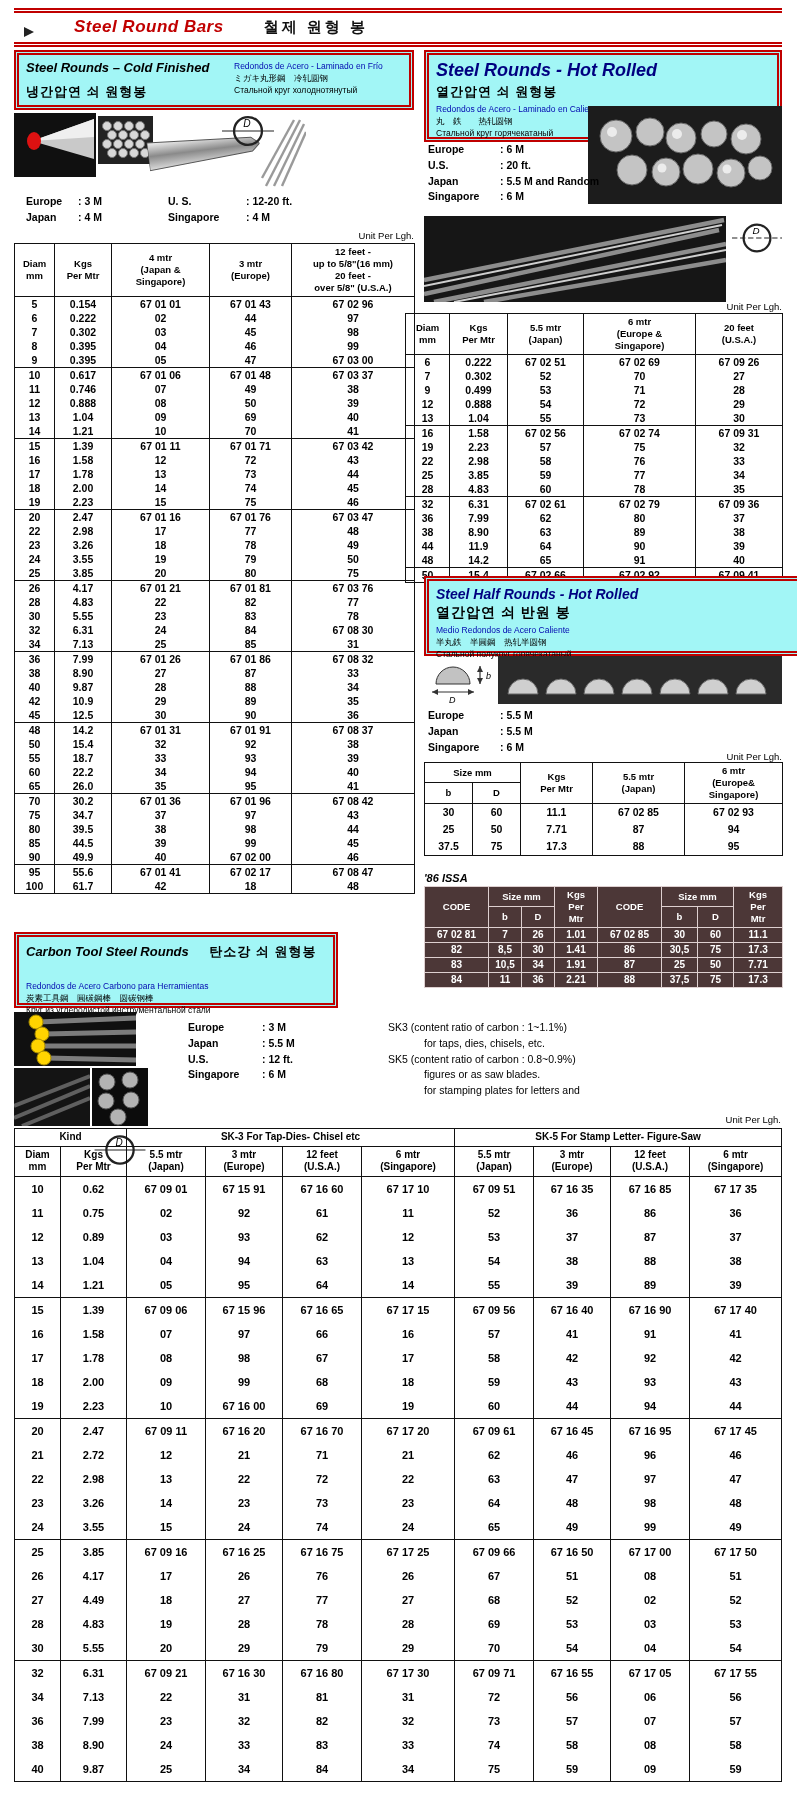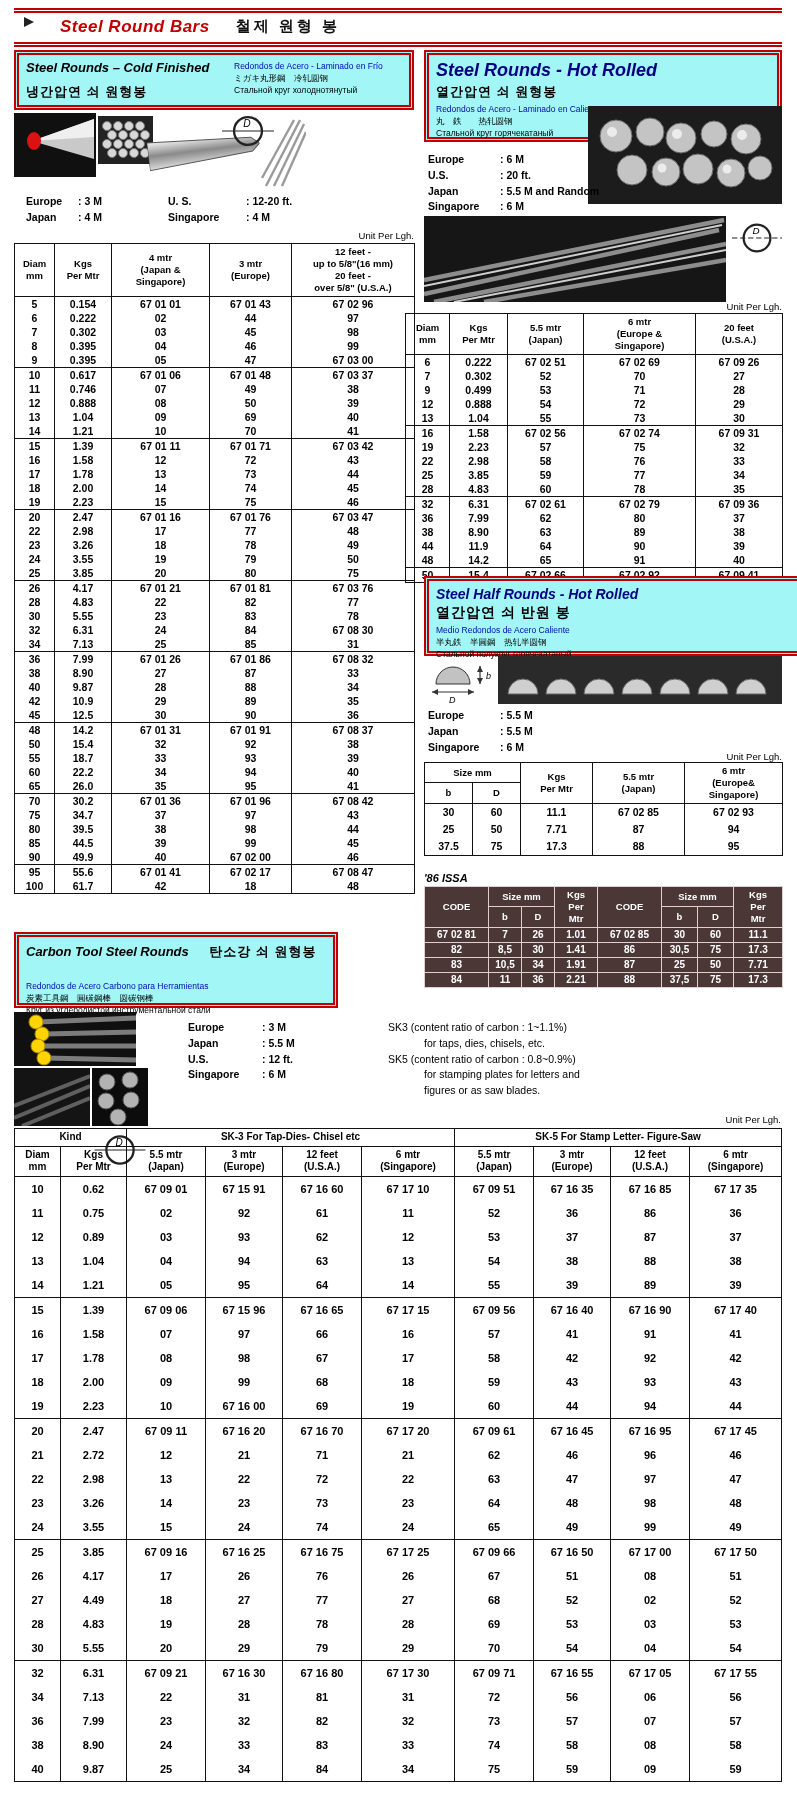--- a/index.html
+++ b/index.html
@@ -2,21 +2,21 @@
 <html><head>
 <meta charset="utf-8">
 <style>
   *{margin:0;padding:0;box-sizing:border-box;}
   body{width:797px;height:1800px;position:relative;overflow:hidden;background:#fff;color:#000;
        font-family:"Liberation Sans",sans-serif;}
   .abs{position:absolute;}
   .dbl{border:5px double #c00000;}
   .cyan{background:#a2f6f6;}
   .banner{left:14px;top:8px;width:768px;border-top:5px double #c00000;border-bottom:5px double #c00000;
-          padding:4px 10px 5px;display:flex;align-items:flex-start;gap:26px;background:#fff;}
+          padding:4px 10px 5px;display:flex;align-items:flex-end;gap:40px;background:#fff;}
   .tri{width:0;height:0;border-left:10px solid #222;border-top:5px solid transparent;border-bottom:5px solid transparent;}
   .banner-en{color:#c00000;font-weight:bold;font-style:italic;font-size:17px;letter-spacing:.5px;}
   .banner-ko{color:#111;font-weight:bold;font-size:15px;letter-spacing:3px;}
   .hdr-box{padding:5px 7px;}
   .t-en{font-weight:bold;font-style:italic;font-size:13px;}
   .t-ko{font-weight:bold;font-size:13px;letter-spacing:1px;}
   .navy{color:#000080;}
   .maroon{color:#000000;}
   .sub{font-size:8.5px;line-height:1.4;}
   .sub .es{color:#0008b0;}
@@ -484,21 +484,21 @@
     </g>
     <g fill="#ececec">
       <circle cx="24" cy="26" r="5"></circle>
         <circle cx="89" cy="28" r="5"></circle>
         <circle cx="154" cy="29" r="5"></circle>
       <circle cx="74" cy="62" r="4.5"></circle>
         <circle cx="139" cy="63" r="4.5"></circle>
     </g>
   </svg>
 
-  <div class="abs kv" style="left:428px;top:152px;--kw:72px;">
+  <div class="abs kv" style="left:428px;top:142px;--kw:72px;">
       <div><span class="kv-k">Europe</span><span class="kv-v">: 6 M</span></div>
       <div><span class="kv-k">U.S.</span><span class="kv-v">: 20 ft.</span></div>
       <div><span class="kv-k">Japan</span><span class="kv-v">: 5.5 M and Random</span></div>
       <div><span class="kv-k">Singapore</span><span class="kv-v">: 6 M</span></div>
     </div>
 
   <svg class="abs" style="left:424px;top:216px;" width="302" height="86" viewBox="0 0 302 86">
     <rect width="302" height="86" fill="#161616"></rect>
     <g stroke="#8d8d8d" stroke-width="4.5">
       <line x1="0" y1="78" x2="295" y2="14"></line>
@@ -875,22 +875,22 @@
   <div class="abs kv" style="left:188px;top:1020px;--kw:74px;">
       <div><span class="kv-k">Europe</span><span class="kv-v">: 3 M</span></div>
       <div><span class="kv-k">Japan</span><span class="kv-v">: 5.5 M</span></div>
       <div><span class="kv-k">U.S.</span><span class="kv-v">: 12 ft.</span></div>
       <div><span class="kv-k">Singapore</span><span class="kv-v">: 6 M</span></div>
     </div>
   <div class="abs notes" style="left:388px;top:1020px;width:396px;">
       <div>SK3 (content ratio of carbon : 1~1.1%)</div>
       <div class="indent">for taps, dies, chisels, etc.</div>
       <div>SK5 (content ratio of carbon : 0.8~0.9%)</div>
+      <div class="indent">figures or as saw blades.</div>
       <div class="indent">for stamping plates for letters and</div>
-      <div class="indent">figures or as saw blades.</div>
     </div>
 
   <div class="abs unit" style="left:14px;top:1114px;width:767px;">Unit Per Lgh.</div>
   <div class="abs" id="bottom-table" style="left:14px;top:1128px;width:767px;">
       <table class="data">
         <colgroup>
           <col style="width: 46px;">
           <col style="width: 66px;">
           <col style="width: 79px;">
           <col style="width: 77px;">

